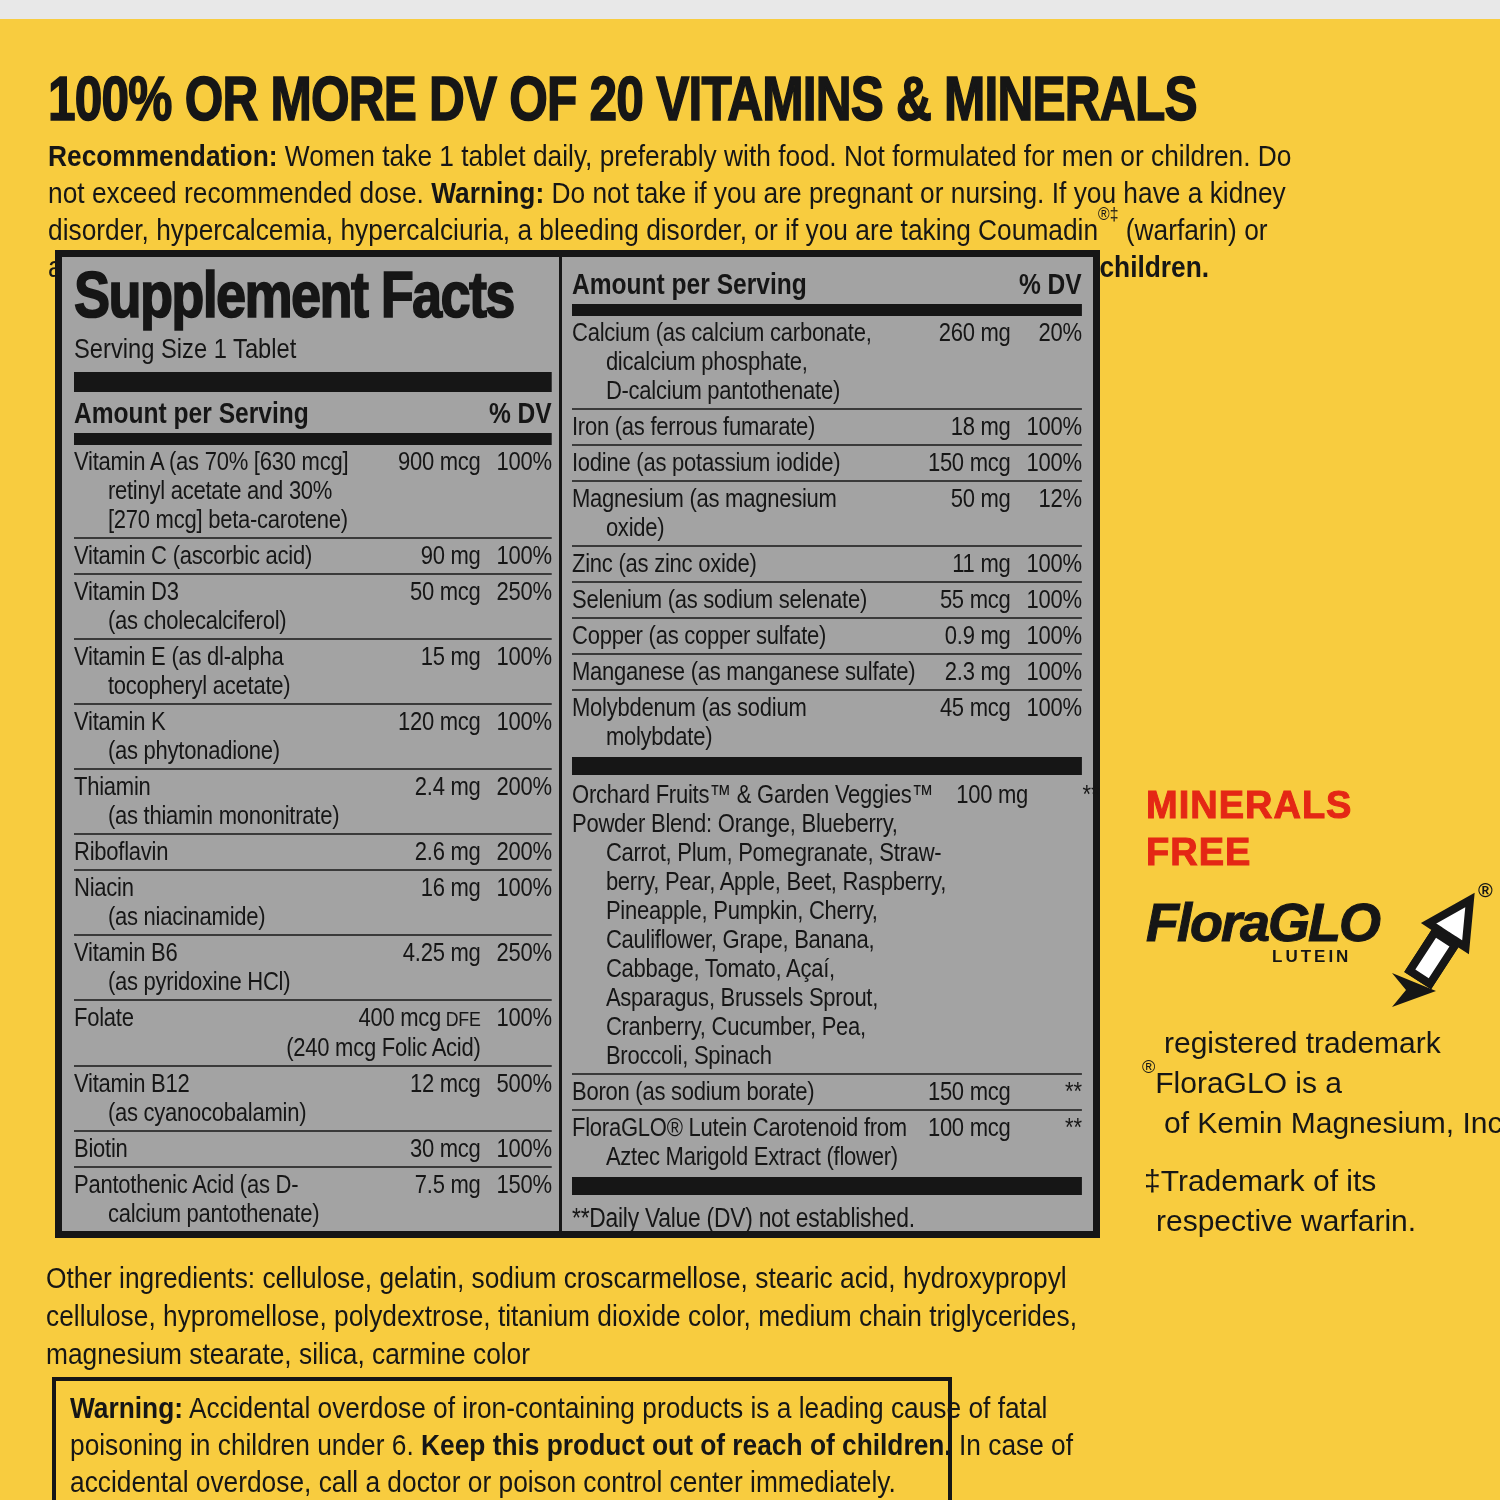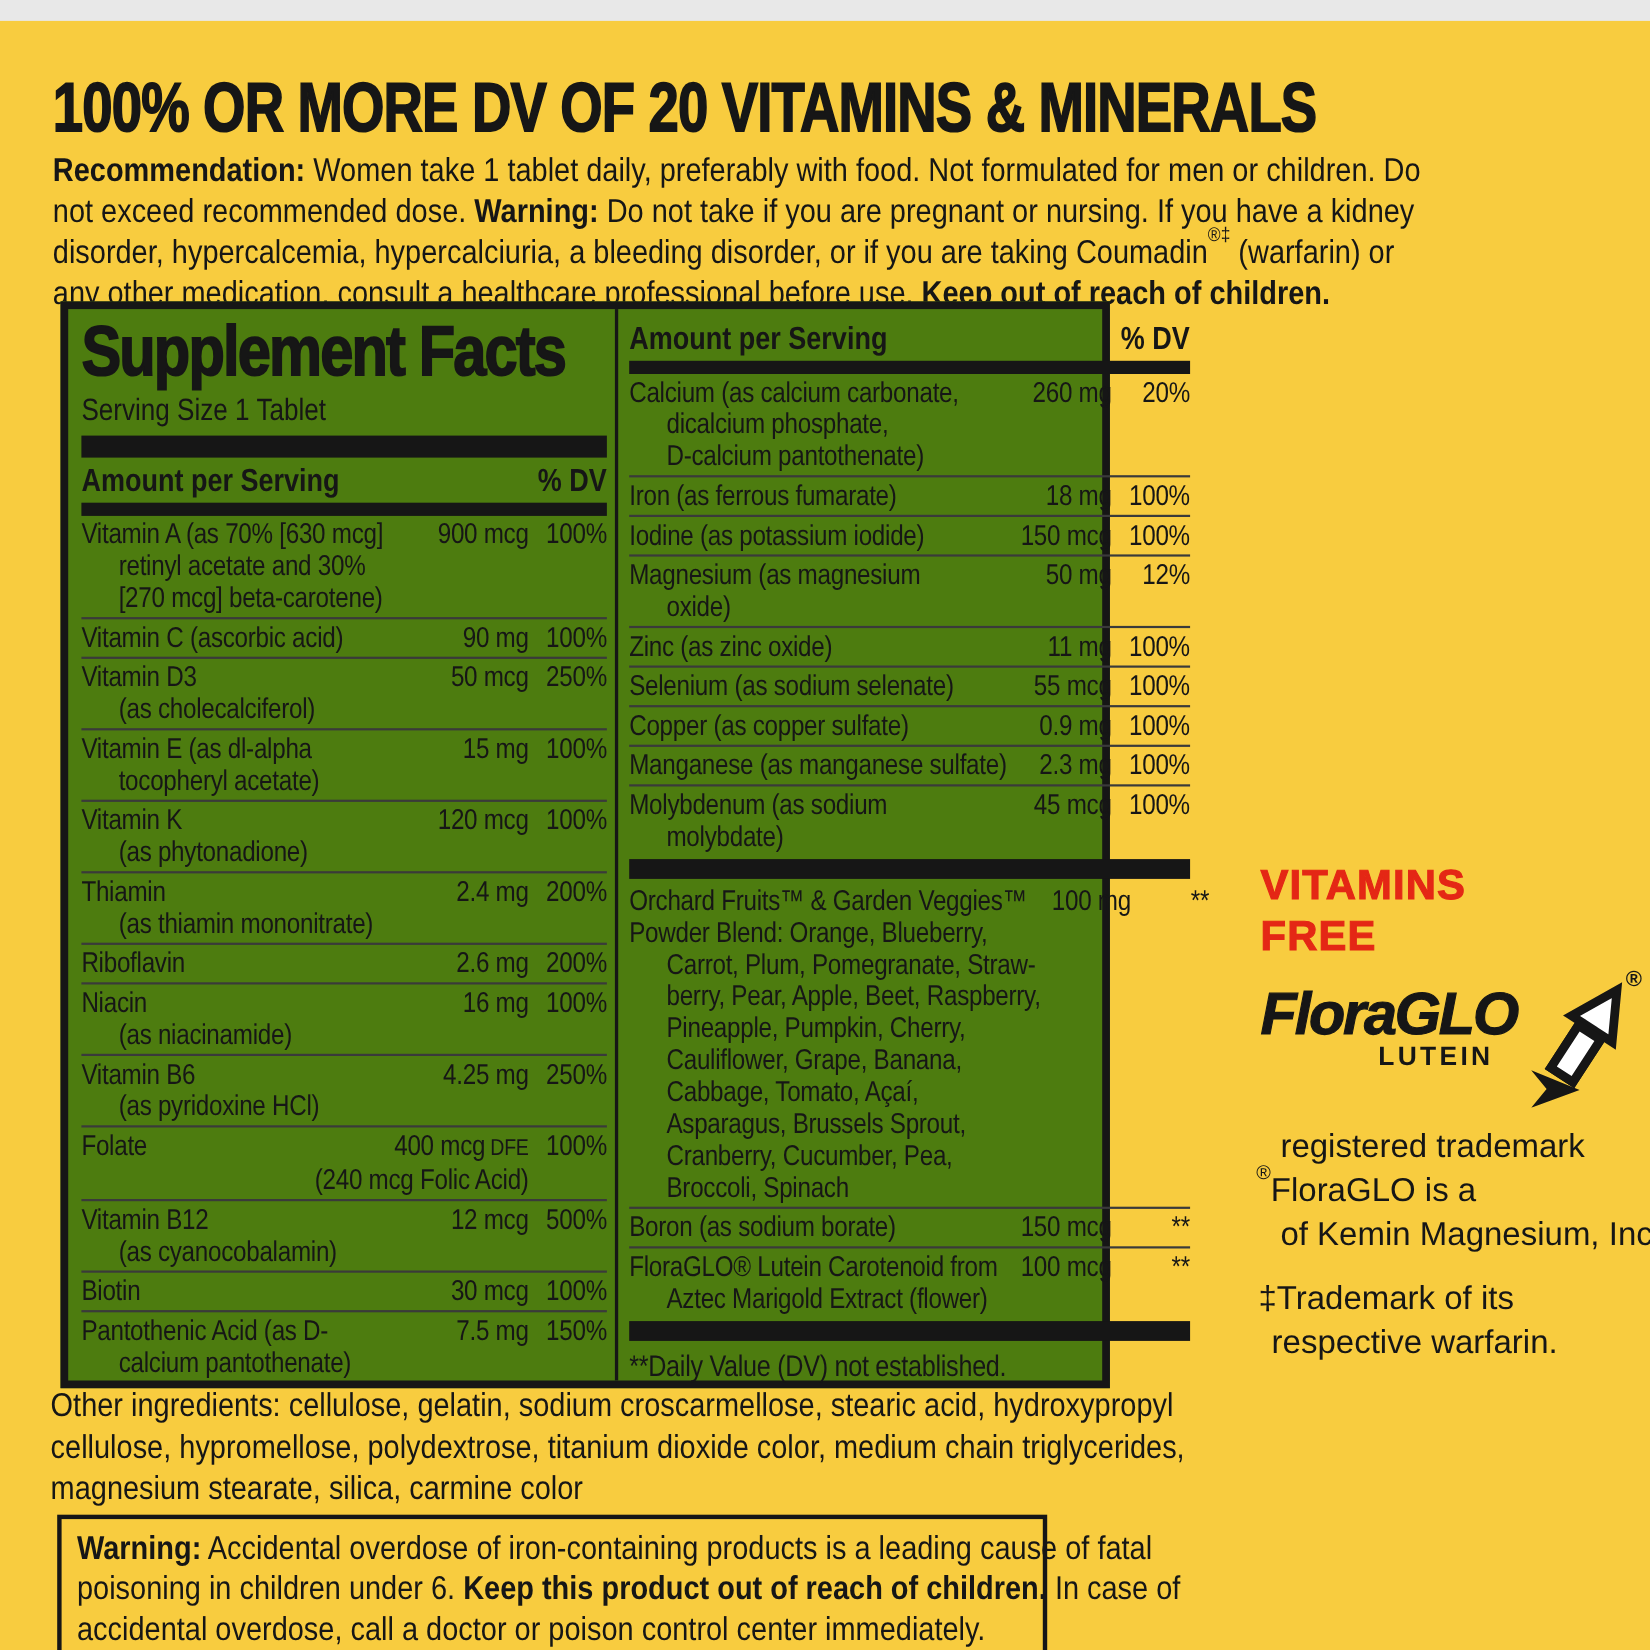--- a/index.html
+++ b/index.html
@@ -19,22 +19,22 @@
     font-size:63px;line-height:66px;font-weight:bold;letter-spacing:-1px;
     -webkit-text-stroke:1.6px #161616;white-space:nowrap;
   }
   
   .introwrap{position:absolute;left:48px;top:118px;width:1620px;transform:scaleX(.877);}
   .intro{font-size:30px;line-height:37px;}
   .tline{white-space:nowrap;}
 
   
   .facts{
-    position:absolute;left:55px;top:255px;width:954px;height:988px;
-    background:#4d7c0f;border:7px solid #161616;box-sizing:border-box;
+    position:absolute;left:55px;top:231px;width:1045px;height:988px;
+    background:#a3a3a3;border:7px solid #161616;box-sizing:border-box;
   }
   .facts-inner{position:relative;width:100%;height:100%;}
   .col-left{position:absolute;left:12px;top:6px;width:478px;}
   .divider{position:absolute;left:497px;top:0;width:3px;height:100%;background:#161616;}
   .col-right{position:absolute;left:510px;top:6px;width:510px;}
   .colcond{width:118%;transform:scaleX(.847);transform-origin:0 0;}
 
   .sf-title{
     font-size:64px;line-height:60px;font-weight:bold;letter-spacing:-2px;
     -webkit-text-stroke:1.6px #161616;white-space:nowrap;padding-top:2px;
@@ -65,22 +65,22 @@
     position:absolute;left:1146px;top:763px;
     font-size:38px;line-height:47px;font-weight:bold;letter-spacing:1px;
     -webkit-text-stroke:1px currentColor;
   }
   .logo{position:absolute;left:1146px;top:876px;width:340px;height:130px;}
   .logo-text{
     font-size:54px;line-height:54px;font-weight:bold;font-style:italic;
     letter-spacing:-2px;white-space:nowrap;-webkit-text-stroke:1px #161616;
   }
   .logo-lutein{
-    position:absolute;left:107px;top:52px;
-    font-size:24px;font-weight:bold;letter-spacing:3px;font-style:normal;
+    position:absolute;left:126px;top:52px;
+    font-size:17px;font-weight:bold;letter-spacing:3px;font-style:normal;
   }
   .logo-arrow{position:absolute;left:238px;top:-18px;}
   .logo-reg{position:absolute;left:332px;top:-16px;font-size:20px;font-weight:bold;}
   .tm1{position:absolute;left:1142px;top:1004px;font-size:30px;line-height:40px;}
   .tm2{position:absolute;left:1144px;top:1142px;font-size:30px;line-height:40px;}
   .tm1 .tline,.tm2 .tline{white-space:nowrap;}
 
   
   .otherwrap{position:absolute;left:46px;top:1240px;width:1400px;transform:scaleX(.877);}
   .otheri{font-size:30px;line-height:38px;}
@@ -393,21 +393,21 @@
             </div>
           <div class="bar-sec"></div>
           <div class="footnote">**Daily Value (DV) not established.</div>
         </div>
       </div>
 
     </div>
   </div>
 
   <div class="caffeine" style="color: rgb(228, 39, 21);">
-      <div class="tline">VITAMINS</div>
+      <div class="tline">MINERALS</div>
       <div class="tline">FREE</div>
     </div>
 
   <div class="logo">
     <div class="logo-text"><span>Flora</span><span>GLO</span></div>
     <div class="logo-lutein">LUTEIN</div>
     <div class="logo-arrow">
       <svg width="120" height="130" viewBox="0 0 120 130">
         <g transform="rotate(33 62 60)">
           <path d="M62 108 L62 58 L40 58 L62 16 L84 58 L62 58 M62 58 L62 108 M50 108 L50 58 L40 58 L62 16 L84 58 L74 58 L74 108 Z" fill="#ffffff" stroke="#161616" stroke-width="8" stroke-linejoin="miter"></path>

